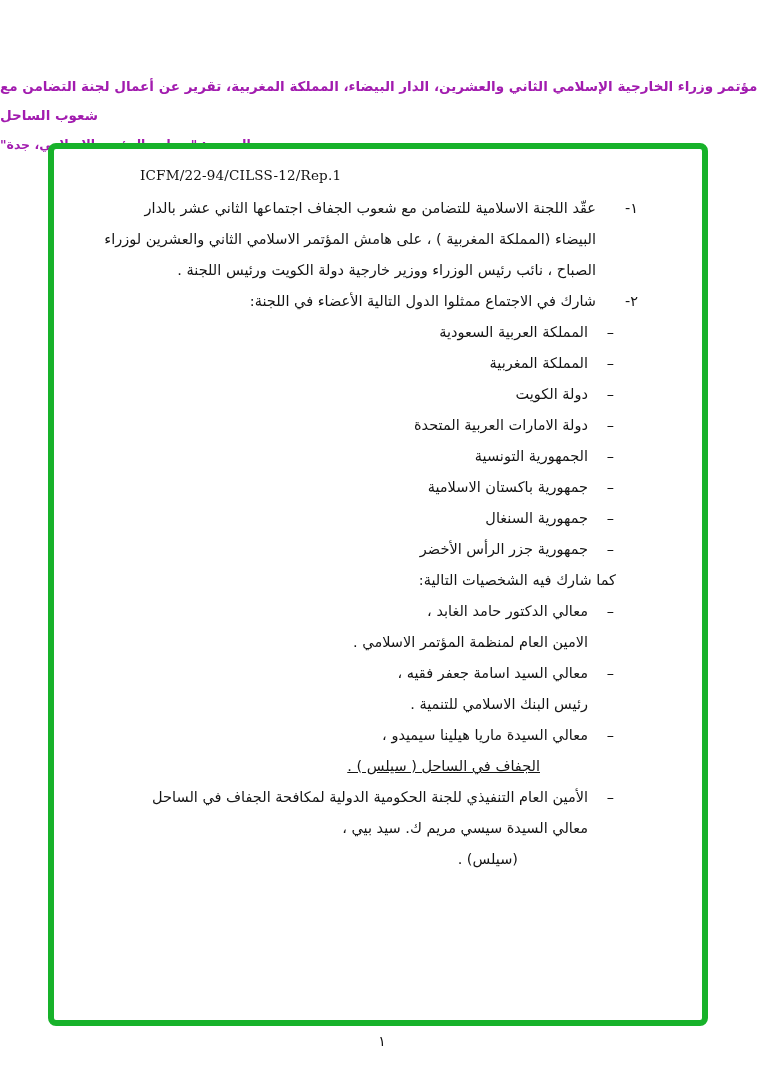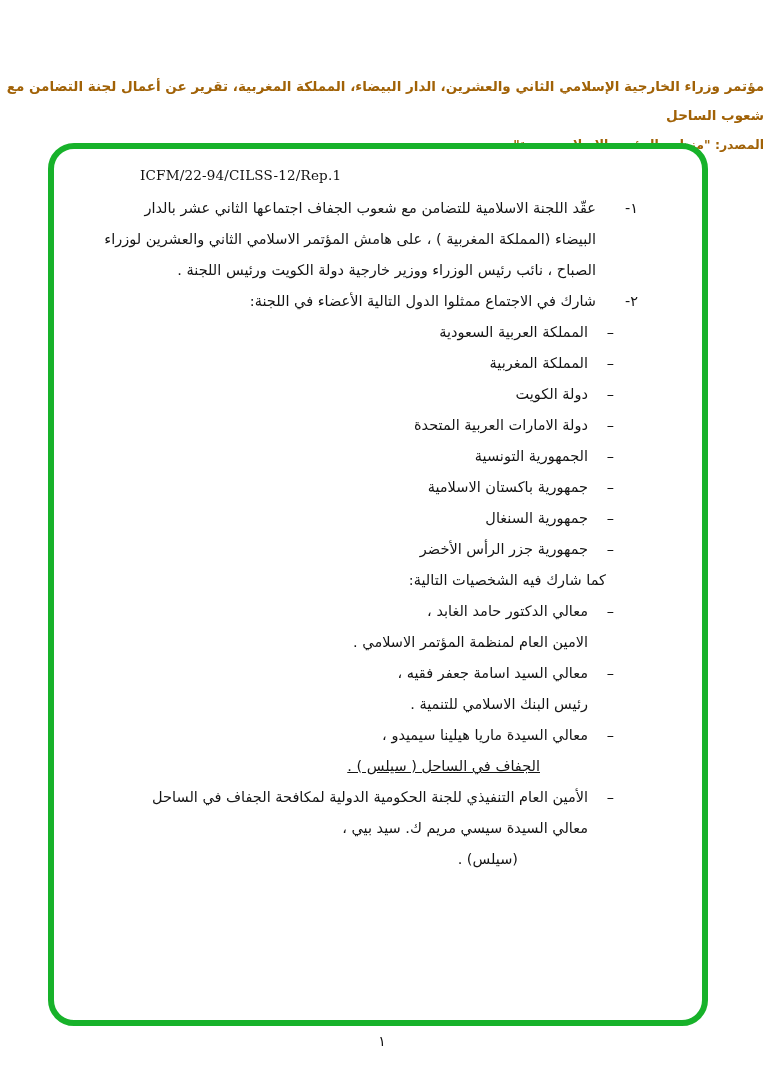--- a/index.html
+++ b/index.html
@@ -4,50 +4,50 @@
 <style>
   html,body { margin:0; padding:0; }
   body {
     width:764px; height:1082px; background:#ffffff; position:relative;
     font-family:"DejaVu Sans", sans-serif; color:#111111;
     -webkit-font-smoothing:antialiased;
   }
   
   .doc-header {
     position:absolute; top:72px; left:0; width:764px;
-    direction:rtl; text-align:right; font-weight:bold;
-    font-size:13.5px; line-height:29px; color:#a16207;
+    direction:rtl; text-align:left; font-weight:bold;
+    font-size:13.5px; line-height:29px; color:#a21caf;
   }
   .doc-header .source-line { font-size:12.5px; }
 
   
   .frame {
     position:absolute; left:48px; top:143px; width:660px; height:883px;
-    border:6px solid #17b22a; border-radius:26px; box-sizing:border-box;
+    border:6px solid #17b22a; border-radius:8px; box-sizing:border-box;
     overflow:hidden; background:#ffffff;
   }
   .doc-ref {
     direction:ltr; text-align:left; margin:18px 0 0 86px;
     font-family:"DejaVu Serif", serif; font-size:13.5px; color:#111;
     letter-spacing:0.2px;
   }
   .body-text {
     direction:rtl; padding:10px 64px 0 48px;
     font-size:14.5px; line-height:31px; color:#141414;
   }
   .num-para { display:flex; }
   .num-para .marker { flex:0 0 42px; }
   .num-para .para-lines { flex:1 1 auto; min-width:0; }
   .tline { white-space:nowrap; }
 
   .country-list { margin-right:24px; }
   .list-row { display:flex; }
   .list-row .dash { flex:0 0 26px; }
 
-  .pers-intro { margin-right:32px; }
+  .pers-intro { margin-right:22px; }
   .pers-row { display:flex; margin-right:24px; }
   .pers-row .dash { flex:0 0 26px; }
   .pers-row .pers-lines { flex:1 1 auto; min-width:0; }
   .role-indent-1 { margin-right:48px;text-decoration:underline; }
   .role-indent-2 { margin-right:70px; }
 
   .page-number {
     position:absolute; top:1033px; left:0; width:764px;
     text-align:center; font-size:14px; color:#111;
   }

